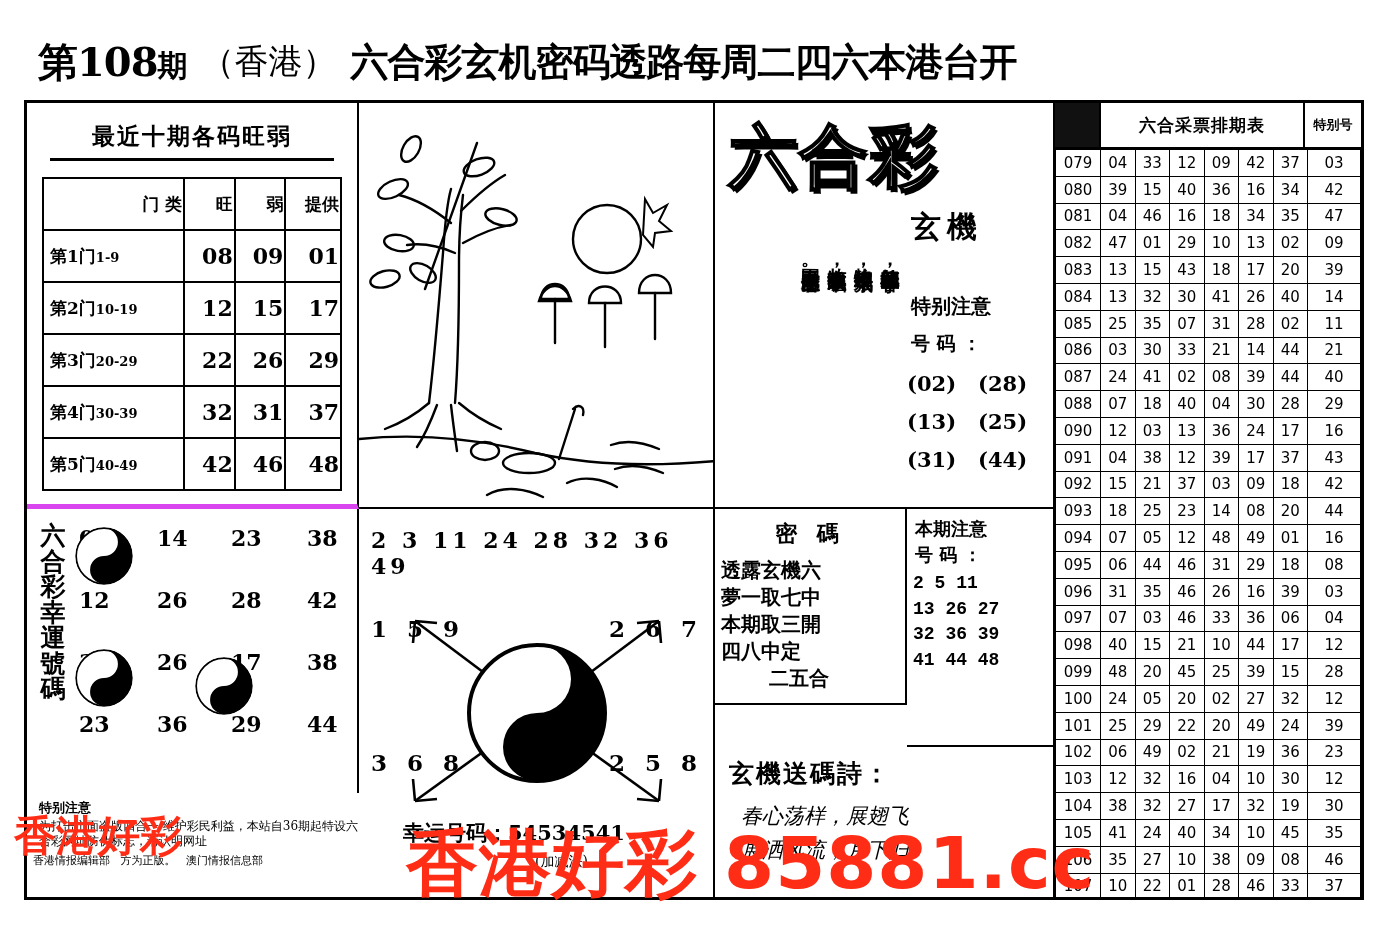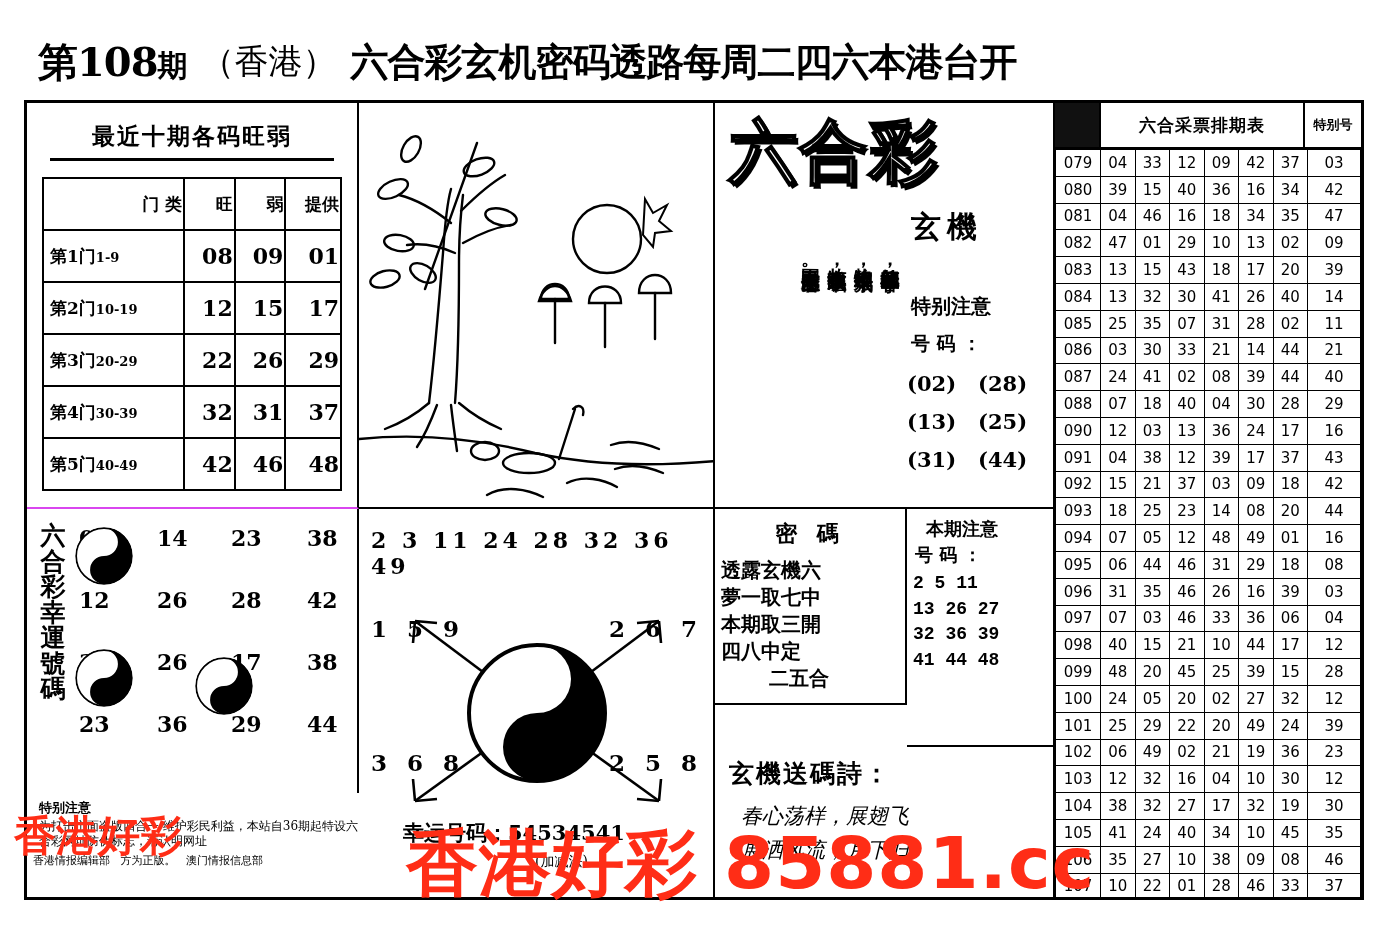--- a/index.html
+++ b/index.html
@@ -23,21 +23,21 @@
   .title-region{font-size:34px;font-family:"DejaVu Serif","Liberation Serif",serif;margin-left:14px;}
   .title-main{font-size:38px;font-weight:bold;font-family:"DejaVu Serif","Liberation Serif",serif;margin-left:14px;letter-spacing:-1px;}
 
   
   .frame{
     position:absolute;left:24px;top:100px;width:1340px;height:800px;
     border:3px solid #000;box-sizing:border-box;
   }
 
   
-  .panel-l1{position:absolute;left:27px;top:103px;width:332px;height:406px;border-right:2px solid #000;border-bottom:2px solid #d946ef;box-sizing:border-box;}
+  .panel-l1{position:absolute;left:27px;top:103px;width:332px;height:406px;border-right:2px solid #000;border-bottom:5px solid #d946ef;box-sizing:border-box;}
   .l1-title{
     text-align:center;font-size:23px;font-weight:bold;padding-top:18px;
     font-family:"DejaVu Serif","Liberation Serif",serif;letter-spacing:2px;
   }
   .l1-underline{width:284px;height:3px;background:#000;margin:6px auto 0;}
   table.wtab{border-collapse:collapse;margin:16px auto 0;width:300px;}
   table.wtab td,table.wtab th{
     border:2px solid #000;text-align:right;
     font-family:"DejaVu Serif","Liberation Serif",serif;
     height:48px;
@@ -79,21 +79,21 @@
   .c2-r{position:absolute;left:250px;top:106px;font-size:23px;font-weight:bold;font-family:"DejaVu Serif","Liberation Serif",serif;letter-spacing:6px;}
   .c2-bl{position:absolute;left:12px;top:240px;font-size:23px;font-weight:bold;font-family:"DejaVu Serif","Liberation Serif",serif;letter-spacing:6px;}
   .c2-br{position:absolute;left:250px;top:240px;font-size:23px;font-weight:bold;font-family:"DejaVu Serif","Liberation Serif",serif;letter-spacing:6px;}
   .c2-lucky{position:absolute;left:44px;top:310px;font-size:21px;font-weight:bold;font-family:"DejaVu Serif","Liberation Serif",serif;}
   .c2-sub{position:absolute;left:176px;top:344px;font-size:14px;font-family:"DejaVu Serif","Liberation Serif",serif;}
 
   
   .panel-m1{position:absolute;left:715px;top:103px;width:340px;height:406px;border-right:2px solid #000;border-bottom:2px solid #000;box-sizing:border-box;overflow:hidden;}
   .logo{
     position:absolute;left:14px;top:8px;width:312px;height:92px;
-    font-family:Liberation Mono, monospace;
+    font-family:Liberation Serif, serif;
     font-size:68px;font-weight:bold;letter-spacing:2px;
     -webkit-text-stroke:2px #000;color:#fff;
     text-shadow:3px 3px 0 #000;
     white-space:nowrap;line-height:92px;
   }
   .logo2{
     position:absolute;left:196px;top:104px;
     font-family:"DejaVu Serif","Liberation Serif",serif;
     font-size:30px;font-weight:bold;letter-spacing:6px;
   }
@@ -103,21 +103,21 @@
   .m1-note{position:absolute;left:196px;top:190px;font-size:20px;font-weight:bold;font-family:"DejaVu Serif","Liberation Serif",serif;}
   .m1-note2{position:absolute;left:196px;top:228px;font-size:19px;font-weight:bold;font-family:"DejaVu Serif","Liberation Serif",serif;}
   .m1-pairs{position:absolute;left:192px;top:262px;font-size:21px;font-weight:bold;font-family:"DejaVu Serif","Liberation Serif",serif;line-height:1.8;}
 
   .panel-m2{position:absolute;left:715px;top:509px;width:192px;height:196px;border-right:2px solid #000;border-bottom:2px solid #000;box-sizing:border-box;}
   .m2-t{text-align:center;font-size:22px;font-weight:bold;padding-top:10px;font-family:"DejaVu Serif","Liberation Serif",serif;letter-spacing:6px;}
   .m2-lines{padding:8px 0 0 6px;font-size:20px;font-weight:bold;line-height:1.35;font-family:"DejaVu Serif","Liberation Serif",serif;}
   .m2-lines div.ind{padding-left:48px;}
 
   .panel-m3{position:absolute;left:907px;top:509px;width:148px;height:238px;border-right:2px solid #000;border-bottom:2px solid #000;box-sizing:border-box;}
-  .m3-t{font-size:18px;font-weight:bold;padding:8px 0 0 8px;font-family:"DejaVu Serif","Liberation Serif",serif;margin-left:11px;}
+  .m3-t{font-size:18px;font-weight:bold;padding:8px 0 0 8px;font-family:"DejaVu Serif","Liberation Serif",serif;}
   .m3-t2{font-size:18px;font-weight:bold;padding:2px 0 0 8px;font-family:"DejaVu Serif","Liberation Serif",serif;}
   .m3-rows{padding:4px 0 0 6px;font-size:18px;font-weight:bold;line-height:1.42;font-family:Liberation Mono, monospace;}
 
   .panel-m4{position:absolute;left:715px;top:747px;width:340px;height:150px;border-right:2px solid #000;box-sizing:border-box;}
   .m4-t{font-size:25px;font-weight:bold;padding:10px 0 0 14px;font-family:"DejaVu Serif","Liberation Serif",serif;letter-spacing:2px;}
   .m4-p{font-size:21px;padding:10px 0 0 26px;line-height:1.6;font-family:"DejaVu Serif","Liberation Serif",serif;font-style:italic;}
 
   
   .panel-r{position:absolute;left:1055px;top:103px;width:306px;height:794px;box-sizing:border-box;}
   .r-head{display:flex;height:44px;border-bottom:2px solid #000;}

